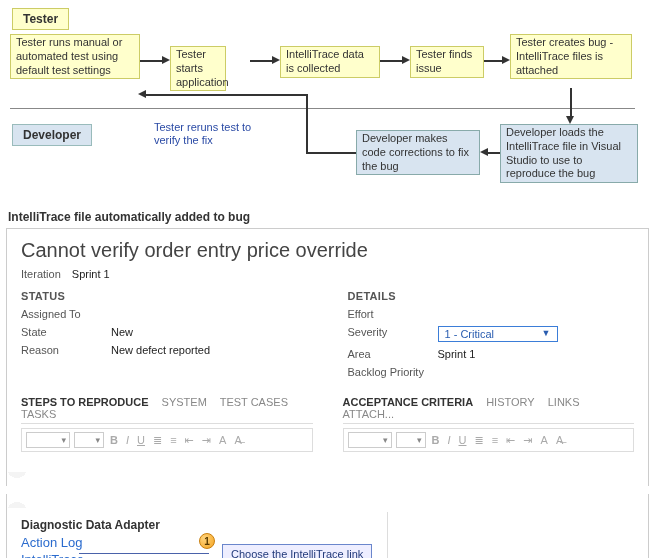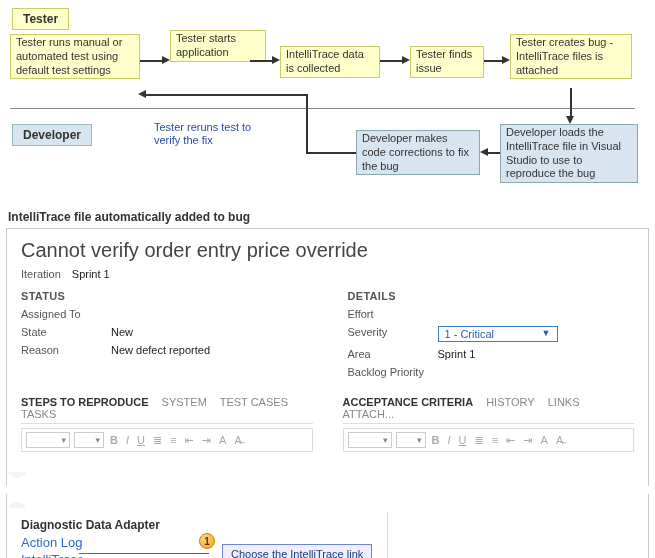--- a/index.html
+++ b/index.html
@@ -127,21 +127,21 @@
   .divider { position:absolute; background:#ddd; width:1px; }
 </style>
 </head>
 <body>
 
 <div class="diagram">
   <div class="role-label tester-label">Tester</div>
   <div class="role-label dev-label">Developer</div>
 
   <div class="box tbox" style="left:4px;  top:28px; width:130px">Tester runs manual or automated test using default test settings</div>
-  <div class="box tbox" style="left:164px;top:24px; width:96px">Tester starts application</div>
+  <div class="box tbox" style="left:164px;top:40px; width:56px">Tester starts application</div>
   <div class="box tbox" style="left:274px;top:40px; width:100px">IntelliTrace data is collected</div>
   <div class="box tbox" style="left:404px;top:40px; width:74px">Tester finds issue</div>
   <div class="box tbox" style="left:504px;top:28px; width:122px">Tester creates bug - IntelliTrace files is attached</div>
 
   <div class="line" style="left:4px; top:102px; width:625px; height:1px; background:#888"></div>
 
   <div class="box dbox" style="left:350px;top:124px; width:124px">Developer makes code corrections to fix the bug</div>
   <div class="box dbox" style="left:494px;top:118px; width:138px">Developer loads the IntelliTrace file in Visual Studio to use to reproduce the bug</div>
 
   <div class="note" style="left:148px; top:115px; width:120px">Tester reruns test to verify the fix</div>

